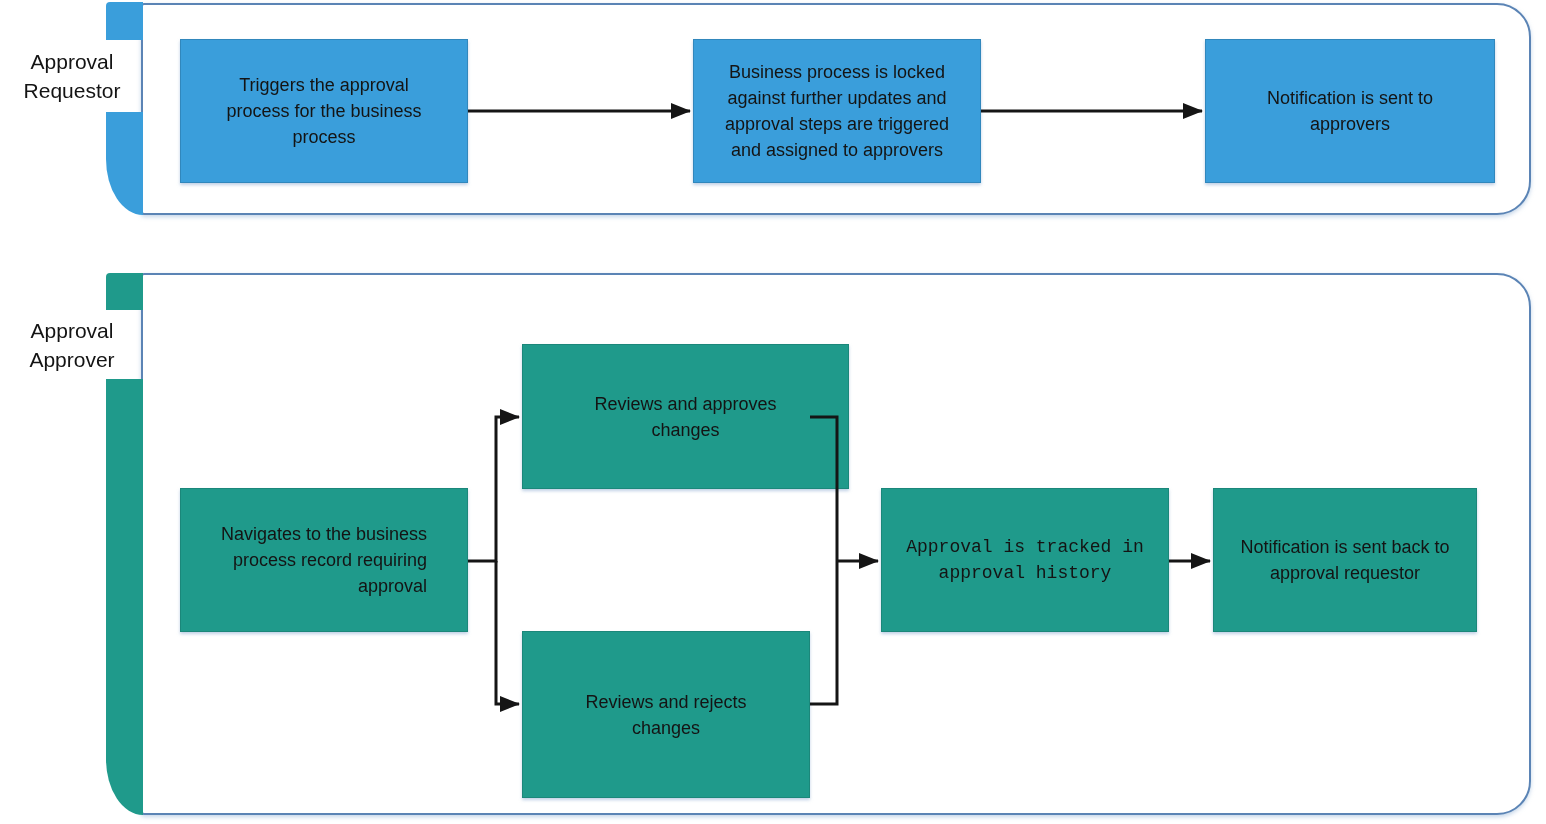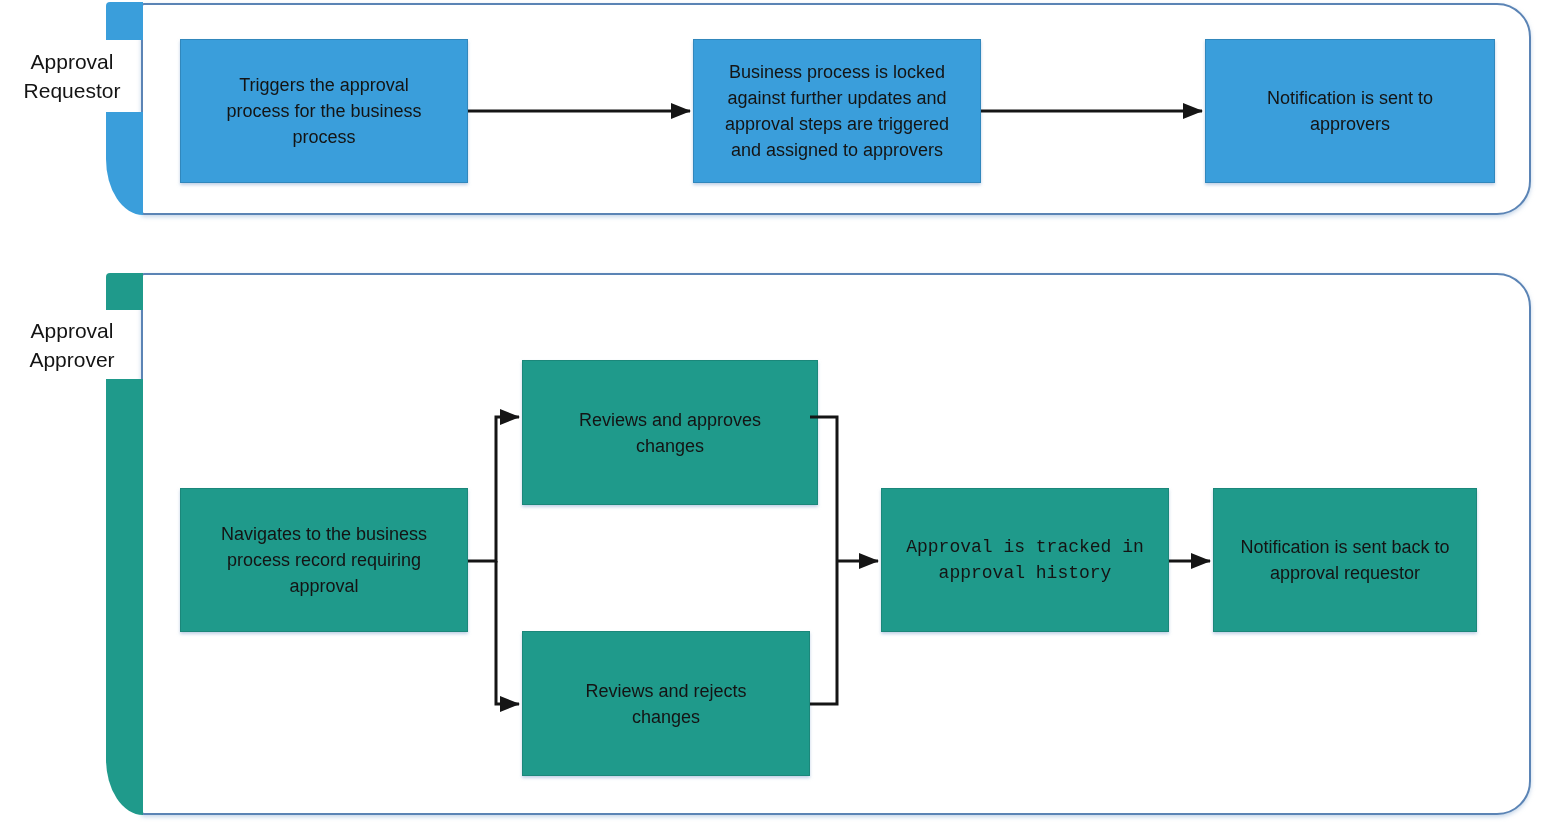--- a/index.html
+++ b/index.html
@@ -122,30 +122,30 @@
 approval steps are triggered
 and assigned to approvers</span>
   </div>
 
   <div class="lane approver"></div>
   <div class="tab teal top app-top"></div>
   <div class="tab teal bottom app-bottom"></div>
   <div class="lane-label approver">Approval
 Approver</div>
 
-  <div class="node teal" style="left:180px; top:488px; width:288px; height:144px;">
+  <div class="node teal" style="left:180px; top:488px; width:288px; height:144px;text-align:right;">
     <span>Navigates to the business
 process record requiring
 approval</span>
   </div>
-  <div class="node teal" style="left:522px; top:344px; width:296px; height:145px;margin-top:16px;">
+  <div class="node teal" style="left:522px; top:344px; width:327px; height:145px;">
     <span>Reviews and approves
 changes</span>
   </div>
-  <div class="node teal" style="left:522px; top:631px; width:288px; height:145px;">
+  <div class="node teal" style="left:522px; top:631px; width:288px; height:167px;">
     <span>Reviews and rejects
 changes</span>
   </div>
   <div class="node teal" style="left:881px; top:488px; width:288px; height:144px;font-family:Liberation Mono, monospace;">
     <span>Approval is tracked in
 approval history</span>
   </div>
   <div class="node teal" style="left:1213px; top:488px; width:264px; height:144px;">
     <span>Notification is sent back to
 approval requestor</span>

